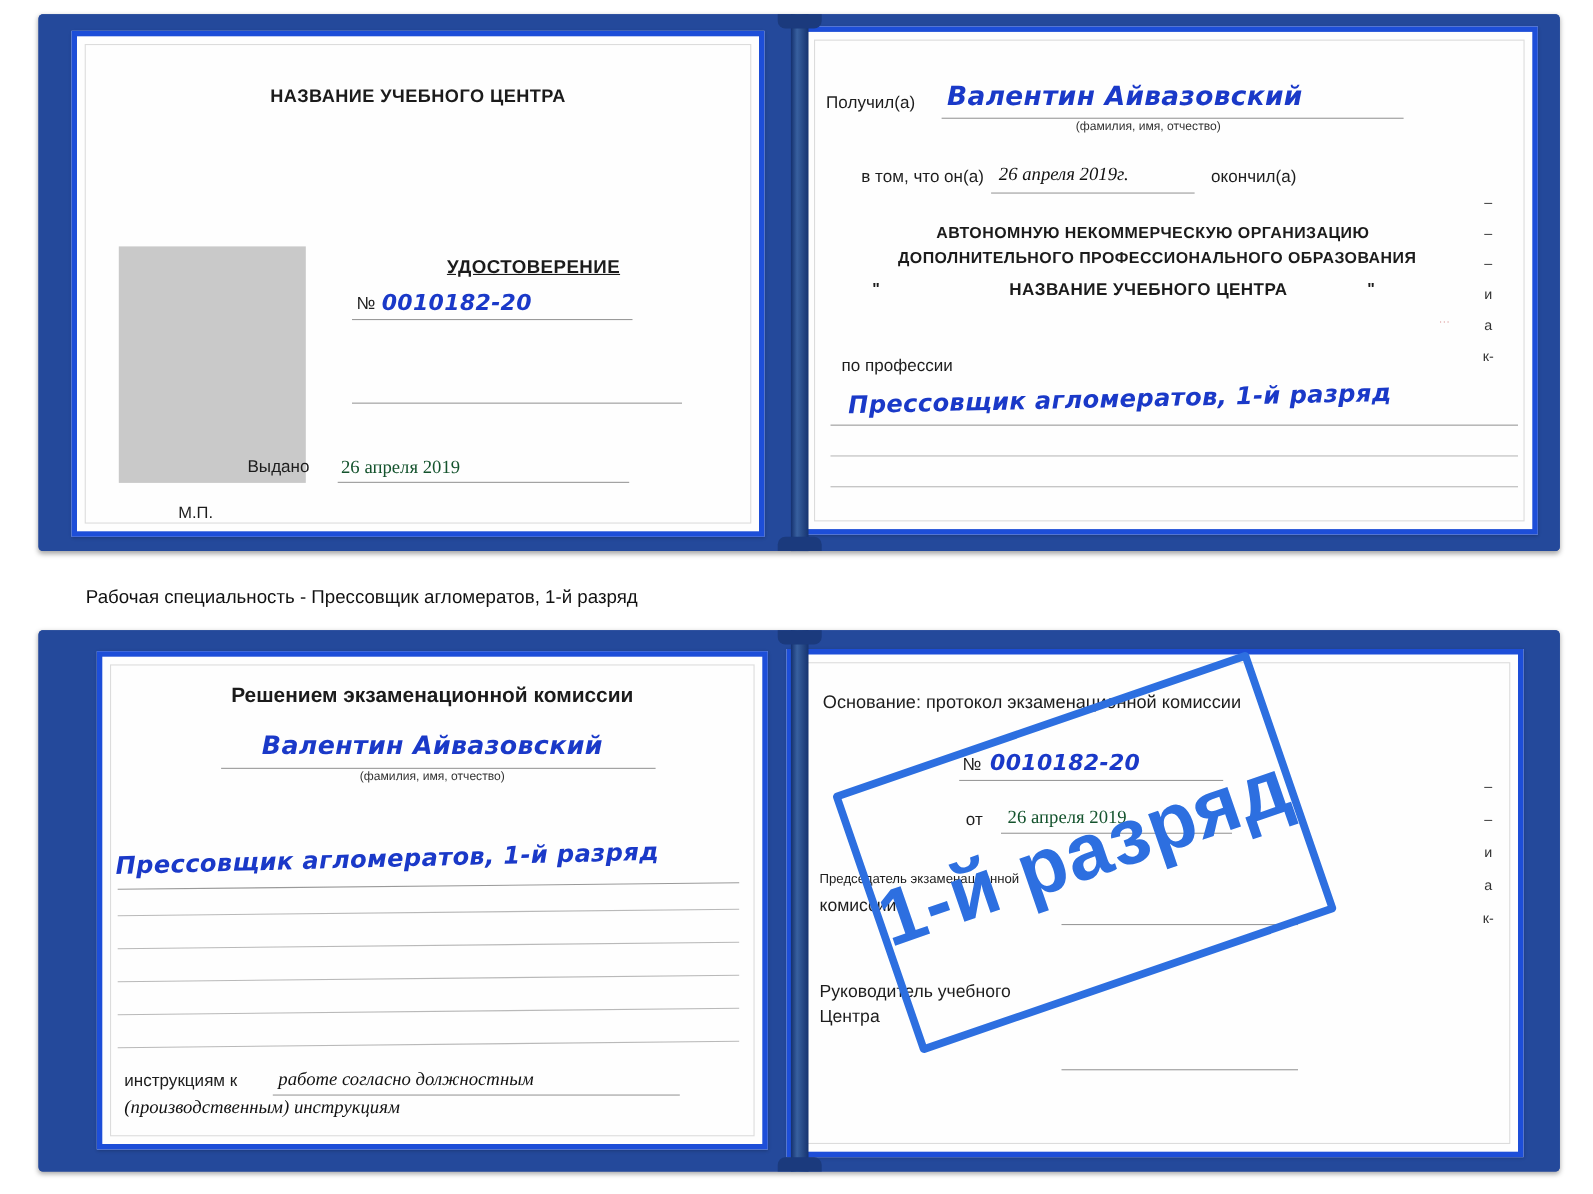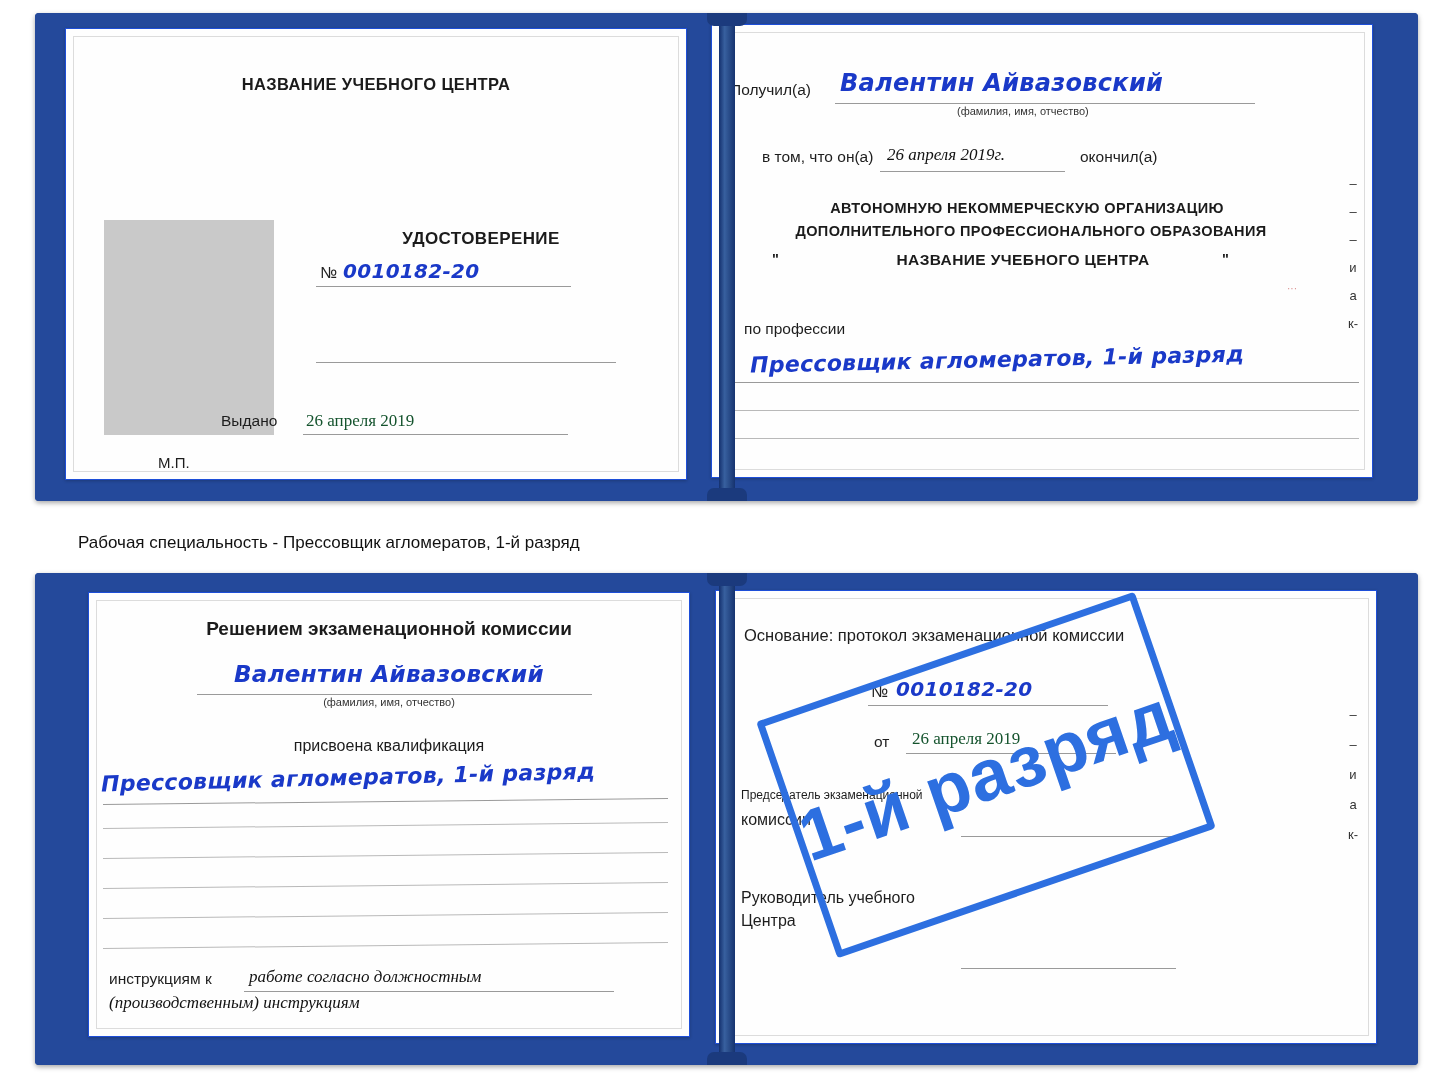--- a/index.html
+++ b/index.html
@@ -68,33 +68,33 @@
   .notch.bot {
     border-radius: 7px 7px 0 0;
     bottom: 0;
     top: auto;
   }
 
   
   .page {
     position: absolute;
     background: #fefefe;
-    border: 1px solid #1d4ed8;
+    border: 5px solid #1d4ed8;
     box-shadow: 0 1px 3px rgba(0,0,0,0.22);
     overflow: hidden;
   }
   .page .inner-frame {
     position: absolute;
     inset: 7px;
     border: 1px solid #dcdcdc;
   }
 
   
   .page.t-left  { left: 65px;  top: 28px; width: 620px; height: 450px; }
-  .page.t-right { left: 711px; top: 24px; width: 660px; height: 452px; text-decoration: underline; }
+  .page.t-right { left: 728px; top: 24px; width: 660px; height: 452px; text-decoration: underline; }
   
   .page.b-left  { left: 88px;  top: 592px; width: 600px; height: 443px; }
   .page.b-right { left: 715px; top: 590px; width: 660px; height: 452px; }
 
   
   .ttl {
     font-weight: bold;
     font-size: 16.5px;
     color: #1b1b1b;
     text-align: center;
@@ -194,21 +194,21 @@
   <div class="notch bot"></div>
 </div>
 
 <div class="page t-left">
   <div class="inner-frame"></div>
 
   <div class="ttl" style="position:absolute; left:0; right:0; top:46px;">НАЗВАНИЕ УЧЕБНОГО ЦЕНТРА</div>
 
   <div class="photo" style="left:38px; top:191px; width:170px; height:215px;"></div>
 
-  <div class="ttl" style="position:absolute; left:245px; width:340px; top:200px; font-size:17px;">УДОСТОВЕРЕНИЕ</div>
+  <div class="ttl" style="position:absolute; left:245px; width:340px; top:200px; font-size:17px;text-decoration:underline;">УДОСТОВЕРЕНИЕ</div>
 
   <div style="position:absolute; left:254px; top:235px; font-size:16px; color:#222;">№</div>
   <div class="hand" style="position:absolute; left:277px; top:230px; font-size:20px;">0010182-20</div>
   <div class="rule" style="left:250px; top:257px; width:255px;"></div>
 
   <div class="rule" style="left:250px; top:333px; width:300px;"></div>
 
   <div class="lbl" style="position:absolute; left:155px; top:383px;">Выдано</div>
   <div class="ink" style="position:absolute; left:240px; top:382px; font-size:17px;">26 апреля 2019</div>
   <div class="rule" style="left:237px; top:405px; width:265px;"></div>
@@ -264,21 +264,20 @@
 
 <div class="page b-left">
   <div class="inner-frame"></div>
 
   <div style="position:absolute; left:0; right:0; top:25px; text-align:center; font-size:19px; font-weight:bold; color:#1b1b1b;">Решением экзаменационной комиссии</div>
 
   <div class="hand" style="position:absolute; left:0; right:0; top:68px; text-align:center; font-size:23px;">Валентин Айвазовский</div>
   <div class="rule" style="left:108px; top:101px; width:395px;"></div>
   <div class="lbl-sm" style="position:absolute; left:0; right:0; top:103px; text-align:center;">(фамилия, имя, отчество)</div>
 
-  <div class="lbl" style="position:absolute; left:0; right:0; top:144px; text-align:center; font-size:16px;">присвоена квалификация</div>
 
   <div class="hand" style="position:absolute; left:12px; top:172px; font-size:22px; transform:rotate(-1.5deg);">Прессовщик агломератов, 1-й разряд</div>
   <div class="rule" style="left:14px; top:208px; width:565px; transform:rotate(-0.6deg);"></div>
   <div class="rule light" style="left:14px; top:232px; width:565px; transform:rotate(-0.6deg);"></div>
   <div class="rule light" style="left:14px; top:262px; width:565px; transform:rotate(-0.6deg);"></div>
   <div class="rule light" style="left:14px; top:292px; width:565px; transform:rotate(-0.6deg);"></div>
   <div class="rule light" style="left:14px; top:322px; width:565px; transform:rotate(-0.6deg);"></div>
   <div class="rule light" style="left:14px; top:352px; width:565px; transform:rotate(-0.6deg);"></div>
 
   <div class="lbl" style="position:absolute; left:20px; top:377px; font-size:15.5px;">инструкциям к</div>

